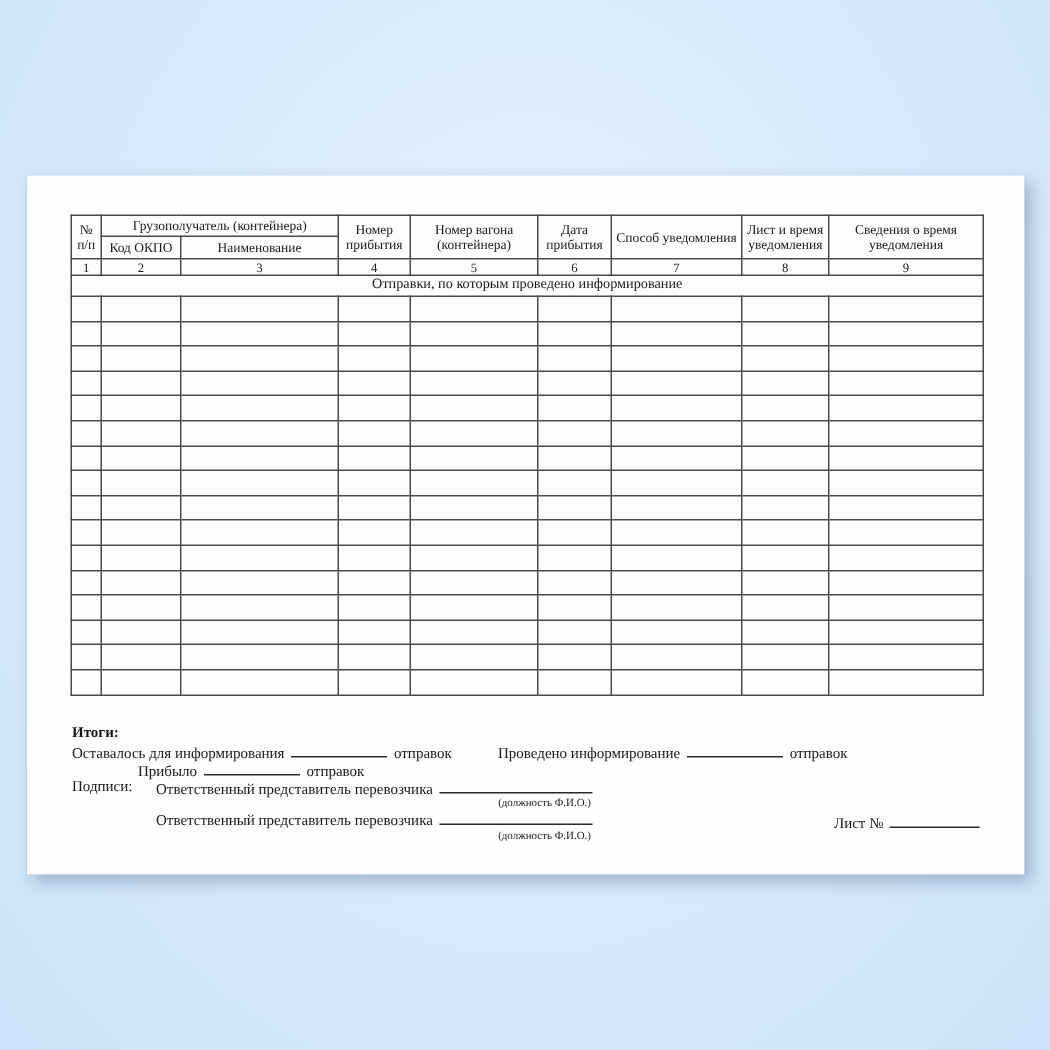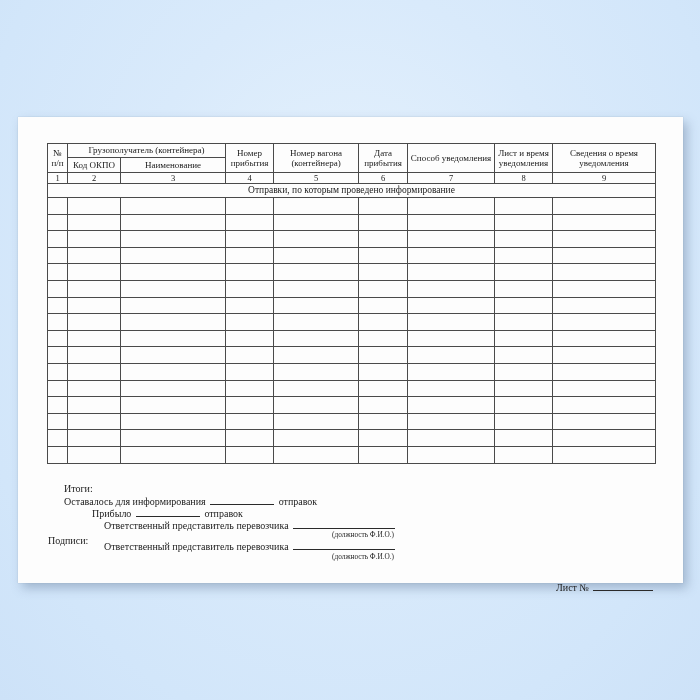--- a/index.html
+++ b/index.html
@@ -288,46 +288,51 @@
           <td class="body-cell"></td>
           <td class="body-cell"></td>
           <td class="body-cell"></td>
           <td class="body-cell"></td>
           <td class="body-cell"></td>
         </tr>
       </tbody>
   </table>
 
   <div class="footer">
-    <div class="f-row" style="left:16px; top:0;">Итоги:</div>
-
-    <div class="f-row" style="left:16px; top:12px;">
+    <div class="f-row" style="left:0; top:0;font-weight:bold;">Итоги:</div>
+
+    <div class="f-row" style="left:0; top:12px;">
       <span>Оставалось для информирования</span>
+      <span class="blank w65"></span>
+      <span>отправок</span>
+    </div>
+    <div class="f-row" style="left:284px; top:12px;">
+      <span>Проведено информирование</span>
       <span class="blank w65"></span>
       <span>отправок</span>
     </div>
 
     <div class="f-row" style="left:0; top:24px;margin-left:44px;">
       <span>Прибыло</span>
       <span class="blank w65"></span>
       <span>отправок</span>
     </div>
 
-    <div class="f-row" style="left:0; top:52px;text-align:center;">Подписи:</div>
+    <div class="f-row" style="left:0; top:36px;text-align:center;">Подписи:</div>
     <div class="f-row" style="left:56px; top:36px;">
       <span>Ответственный представитель перевозчика</span>
       <span class="blank w100"></span>
     </div>
     <div class="f-row pos-note" style="left:238px; top:47px; width:108px;">(должность Ф.И.О.)</div>
 
     <div class="f-row" style="left:56px; top:57px;">
       <span>Ответственный представитель перевозчика</span>
       <span class="blank w100"></span>
     </div>
     <div class="f-row pos-note" style="left:238px; top:69px; width:108px;">(должность Ф.И.О.)</div>
 
-    <div class="f-row" style="left:508px; top:59px;margin-top:39px;">
+    <div class="f-row" style="left:508px; top:59px;">
       <span>Лист №</span>
       <span class="blank w60"></span>
     </div>
   </div>
 
 </div>
 
 </body></html>

